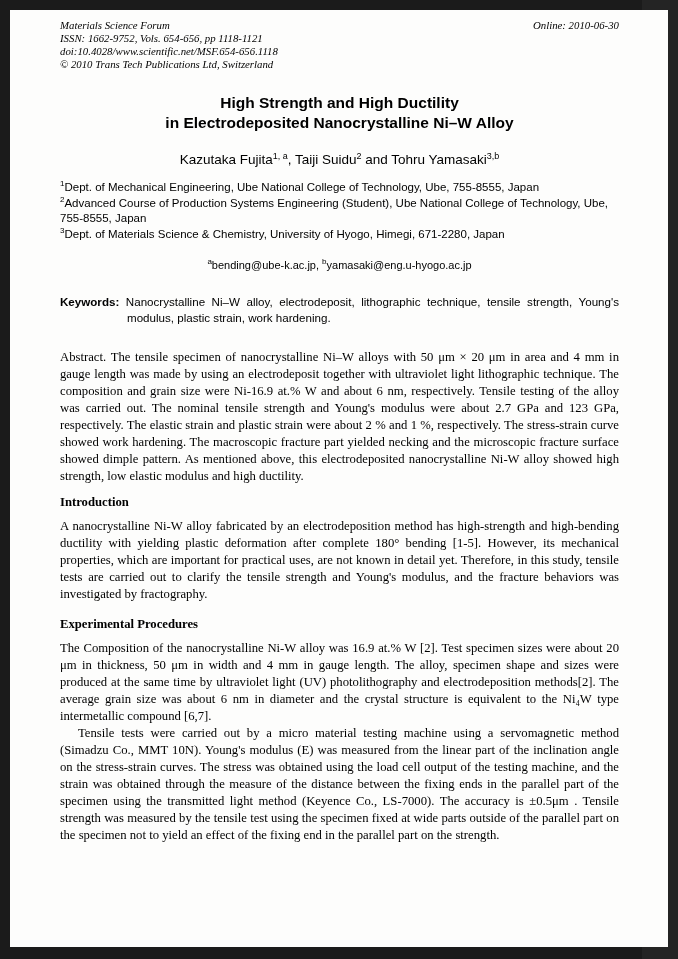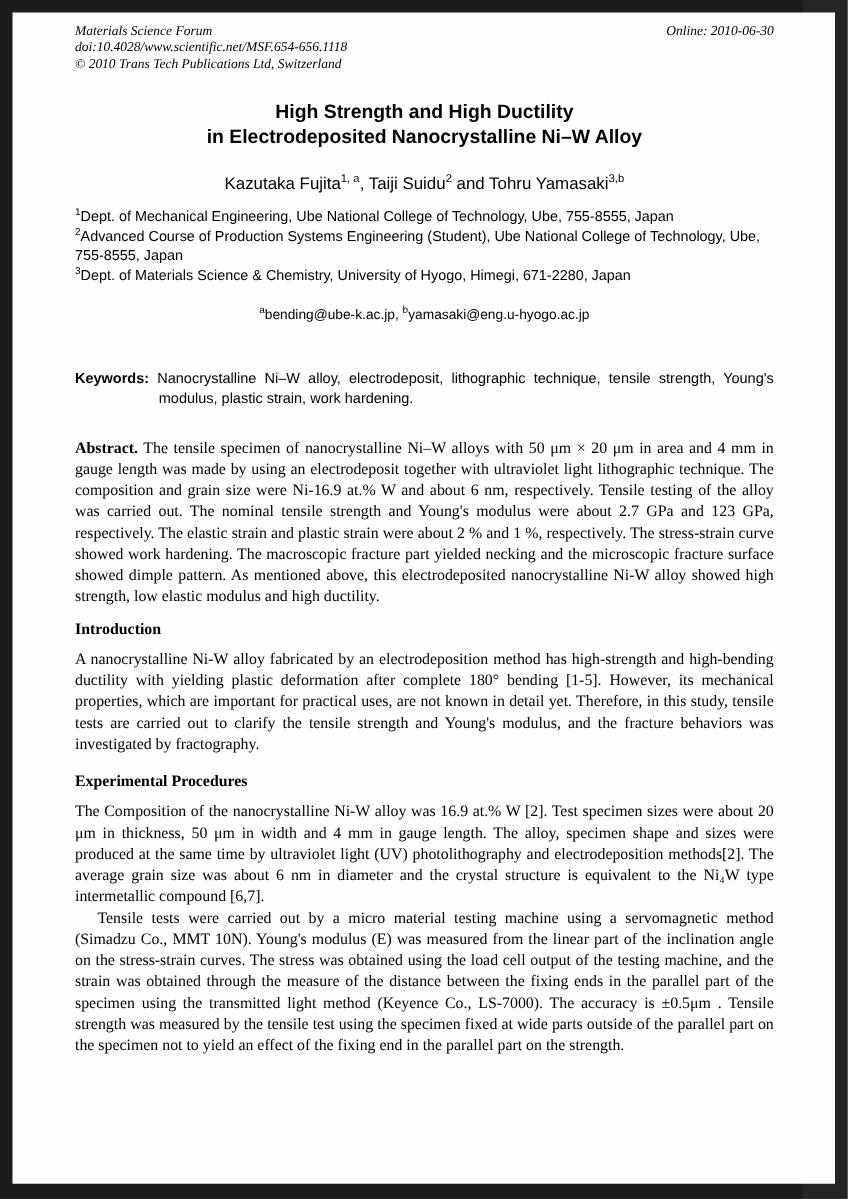--- a/index.html
+++ b/index.html
@@ -53,56 +53,57 @@
   .affiliations sup { font-size: 8px; }
   .emails {
     margin-top: 16px;
     text-align: center;
     font-family: "Liberation Sans", sans-serif;
     font-size: 11px;
     line-height: 14px;
   }
   .emails sup { font-size: 8px; }
   .keywords {
-    margin-top: 36px;
+    margin-top: 22px;
     font-family: "Liberation Sans", sans-serif;
     font-size: 11.6px;
     line-height: 15.5px;
     text-align: justify;
     padding-left: 67px;
     text-indent: -67px;
   }
   .kw-label { font-weight: bold; }
   .body-text {
     font-size: 12.7px;
     line-height: 17px;
     text-align: justify;
   }
   .abstract { margin-top: 24px; }
-  .run-label { font-weight: bold; }
+  .run-label { font-weight: normal; }
   .section-heading {
     font-size: 12.7px;
     font-weight: bold;
     margin-top: 10px;
     margin-bottom: 8px;
   }
   .section-heading.tight { margin-top: 14px; }
   .para + .para-indent, .para-indent { margin-top: 0; }
   .para-indent { text-indent: 18px; }
   sup { line-height: 0; }
 </style>
 </head>
 <body>
 
 <div class="scan">
   <div class="page">
 
     <header class="pub-header">
       <div class="pub-left">
         <div>Materials Science Forum</div>
+        <div>ISSN: 1662-9752, Vols. 654-656, pp 1118-1121</div>
         <div>doi:10.4028/www.scientific.net/MSF.654-656.1118</div>
         <div>© 2010 Trans Tech Publications Ltd, Switzerland</div>
       </div>
       <div class="pub-right">Online: 2010-06-30</div>
     </header>
 
     <h1 class="title"><span>High Strength and High Ductility</span><br><span>in Electrodeposited Nanocrystalline Ni–W Alloy</span></h1>
 
     <p class="authors"><span>Kazutaka Fujita</span><sup>1, a</sup><span>, Taiji Suidu</span><sup>2</sup><span> and Tohru Yamasaki</span><sup>3,b</sup></p>
 

